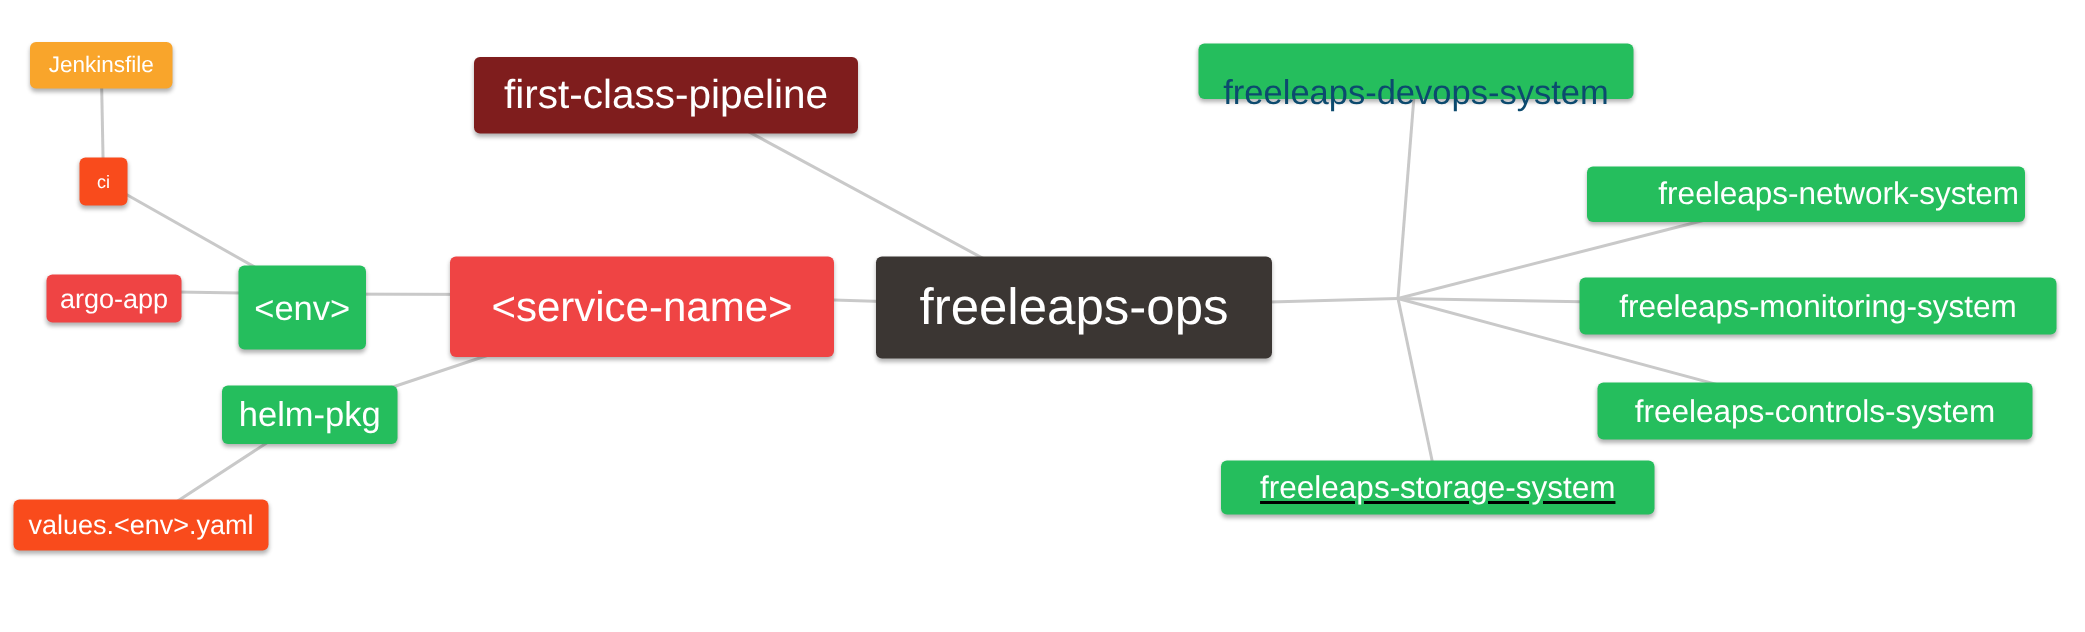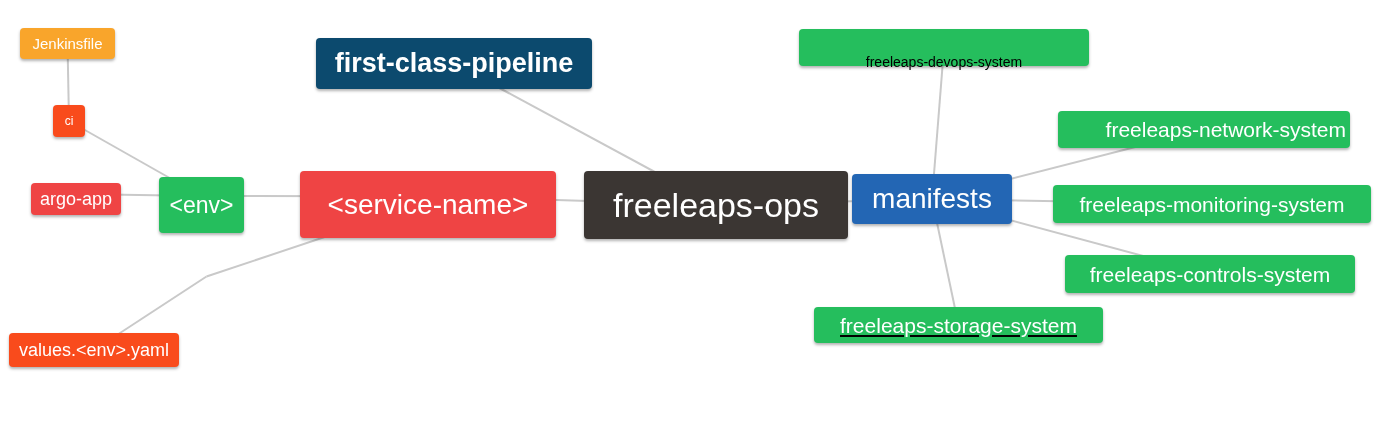--- a/index.html
+++ b/index.html
@@ -70,37 +70,37 @@
       </div>
       <div class="node" style="left: 53px; top: 105px; width: 32px; height: 32px; background: rgb(249, 75, 28);">
         <span class="label" style="font-size: 12px; color: rgb(255, 255, 255);">ci</span>
       </div>
       <div class="node" style="left: 31px; top: 183px; width: 90px; height: 32px; background: #ef4444;">
         <span class="label" style="font-size: 18px; color: rgb(255, 255, 255);">argo-app</span>
       </div>
       <div class="node" style="left: 159px; top: 177px; width: 85px; height: 56px; background: rgb(37, 190, 93);">
         <span class="label" style="font-size: 23px; color: rgb(255, 255, 255);">&lt;env&gt;</span>
       </div>
-      <div class="node" style="left: 316px; top: 38px; width: 276px; height: 51px; background: #0c4a6e; font-weight: bold;">
+      <div class="node" style="left: 316px; top: 38px; width: 256px; height: 51px; background: #7f1d1d;">
         <span class="label" style="font-size: 27px; color: rgb(255, 255, 255);">first-class-pipeline</span>
       </div>
       <div class="node" style="left: 300px; top: 171px; width: 256px; height: 67px; background: #ef4444;">
         <span class="label" style="font-size: 28px; color: rgb(255, 255, 255);">&lt;service-name&gt;</span>
+      </div>
+      <div class="node" style="left: 148px; top: 257px; width: 117px; height: 39px; background: rgb(37, 190, 93);">
+        <span class="label" style="font-size: 23px; color: rgb(255, 255, 255);">helm-pkg</span>
       </div>
       <div class="node" style="left: 9px; top: 333px; width: 170px; height: 34px; background: rgb(249, 75, 28);">
         <span class="label" style="font-size: 18px; color: rgb(255, 255, 255);">values.&lt;env&gt;.yaml</span>
       </div>
       <div class="node" style="left: 584px; top: 171px; width: 264px; height: 68px; background: rgb(59, 54, 51);">
         <span class="label" style="font-size: 34px; color: rgb(255, 255, 255);">freeleaps-ops</span>
       </div>
-      <div class="node" style="left: 852px; top: 174px; width: 160px; height: 50px; background: rgb(35, 102, 180);">
-        <span class="label" style="font-size: 28px; color: rgb(255, 255, 255);">manifests</span>
-      </div>
       <div class="node" style="left: 799px; top: 29px; width: 290px; height: 37px; background: rgb(37, 190, 93);">
-        <span class="label" style="font-size: 14px; color: #000000; margin-top: 28px;">freeleaps-devops-system</span>
+        <span class="label" style="font-size: 23px; color: #0c4a6e; margin-top: 28px;">freeleaps-devops-system</span>
       </div>
       <div class="node" style="left: 1058px; top: 111px; width: 292px; height: 37px; background: rgb(37, 190, 93); justify-content: flex-end;">
         <span class="label" style="font-size: 21px; color: rgb(255, 255, 255);">freeleaps-network-system</span>
       </div>
       <div class="node" style="left: 1053px; top: 185px; width: 318px; height: 38px; background: rgb(37, 190, 93);">
         <span class="label" style="font-size: 21px; color: rgb(255, 255, 255);">freeleaps-monitoring-system</span>
       </div>
       <div class="node" style="left: 1065px; top: 255px; width: 290px; height: 38px; background: rgb(37, 190, 93);">
         <span class="label" style="font-size: 21px; color: rgb(255, 255, 255);">freeleaps-controls-system</span>
       </div>

